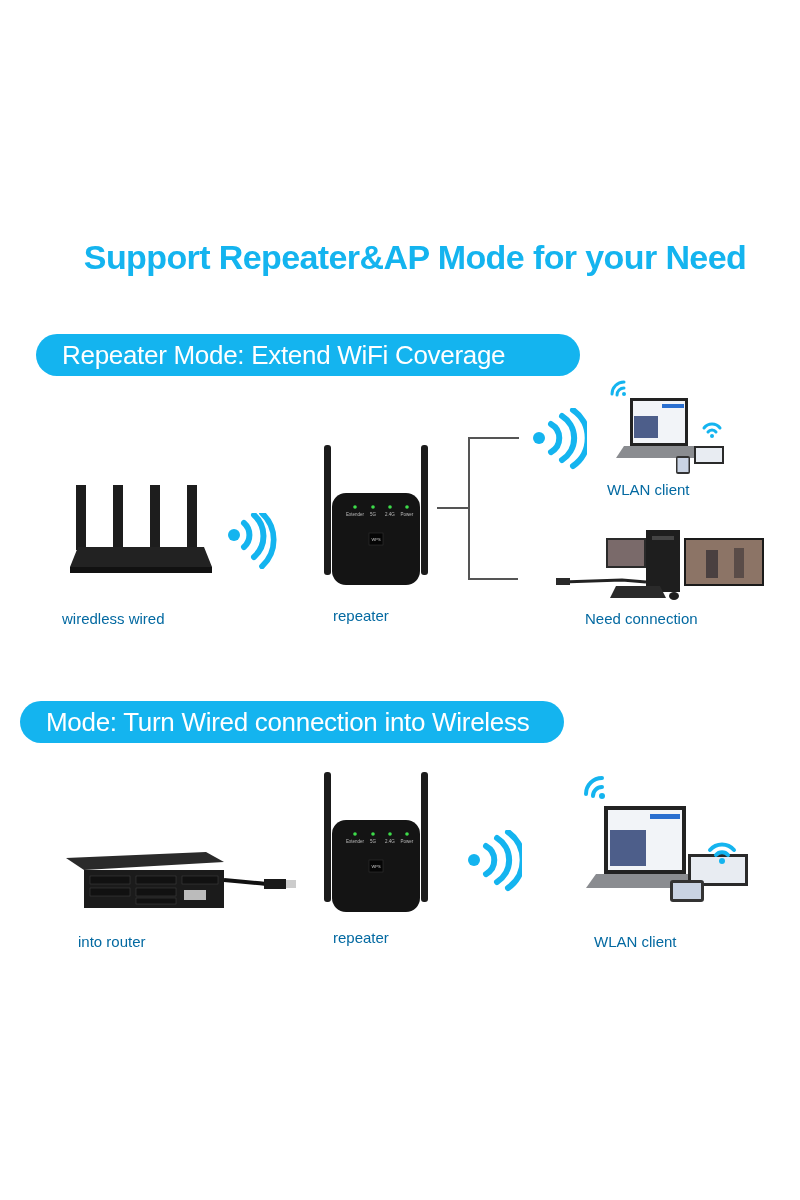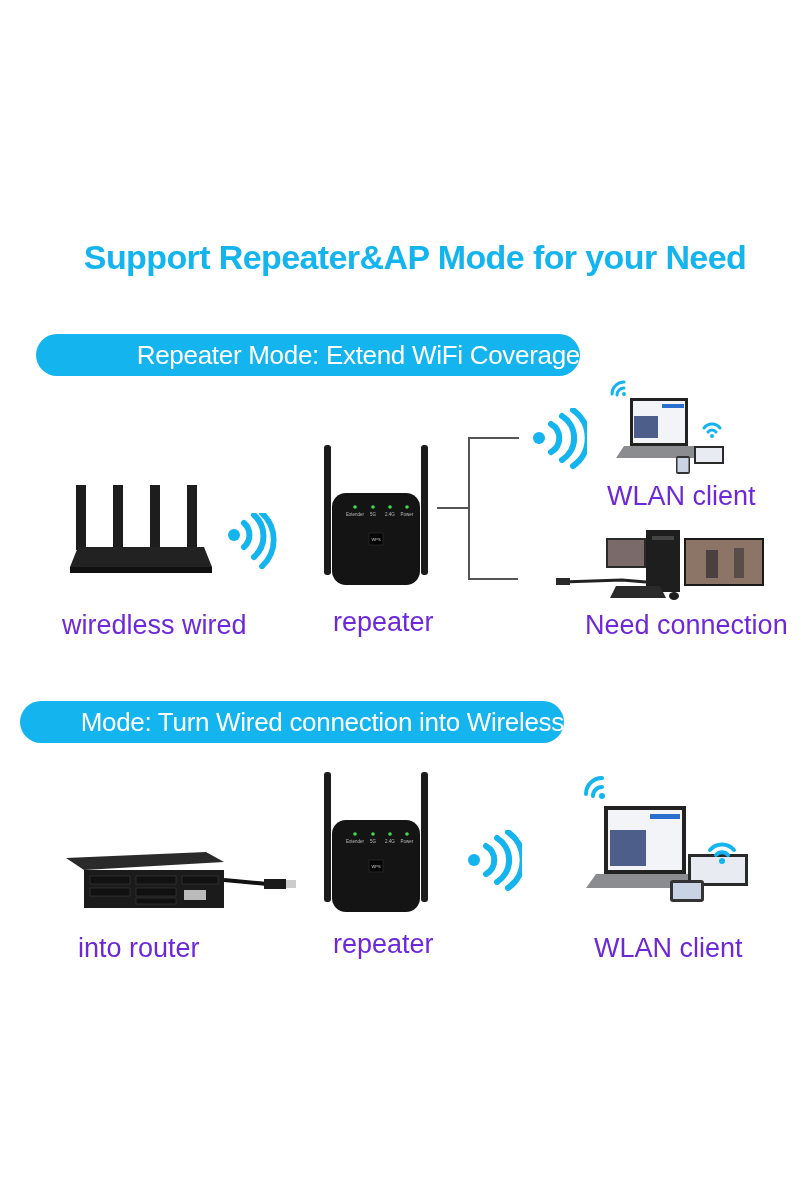--- a/index.html
+++ b/index.html
@@ -1,23 +1,23 @@
 <!DOCTYPE html>
 <html><head>
 <meta charset="utf-8">
 <style>
   html, body { margin:0; padding:0; background:#ffffff; }
   body { width:800px; height:1200px; position:relative; overflow:hidden;
          font-family:"Liberation Sans", "DejaVu Sans", sans-serif; color:#444; }
-  .abs { position:absolute;text-align:right; }
+  .abs { position:absolute; }
   .title { left:0; width:830px; top:238px; text-align:center; font-size:34px; font-weight:bold;
            color:#14b4ef; letter-spacing:-0.6px; }
   .pill { background:#14b4ef; color:#fff; border-radius:22px; height:42px; line-height:42px;
           font-size:26px; padding-left:26px; box-sizing:border-box; letter-spacing:-0.3px; }
-  .label { font-size:27px; color:#6d28d9; white-space:nowrap; }
+  .label { font-size:15px; color:#0369a1; white-space:nowrap; }
   .line { background:#555; }
   svg { display:block; }
 </style>
 </head>
 <body>
 
 <div class="abs title">Support Repeater&amp;AP Mode for your Need</div>
 
 <div class="abs pill" style="left:36px; top:334px; width:544px;">Repeater Mode: Extend WiFi Coverage</div>
 

